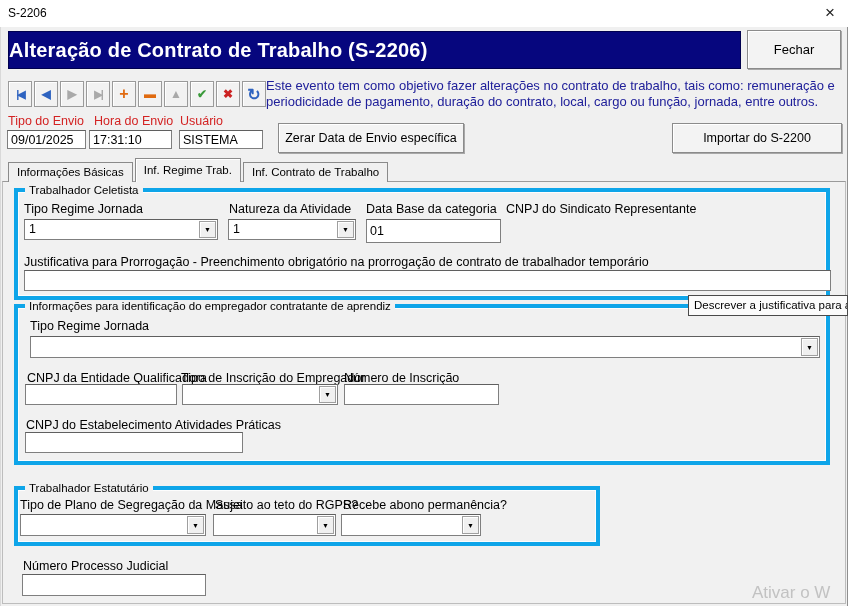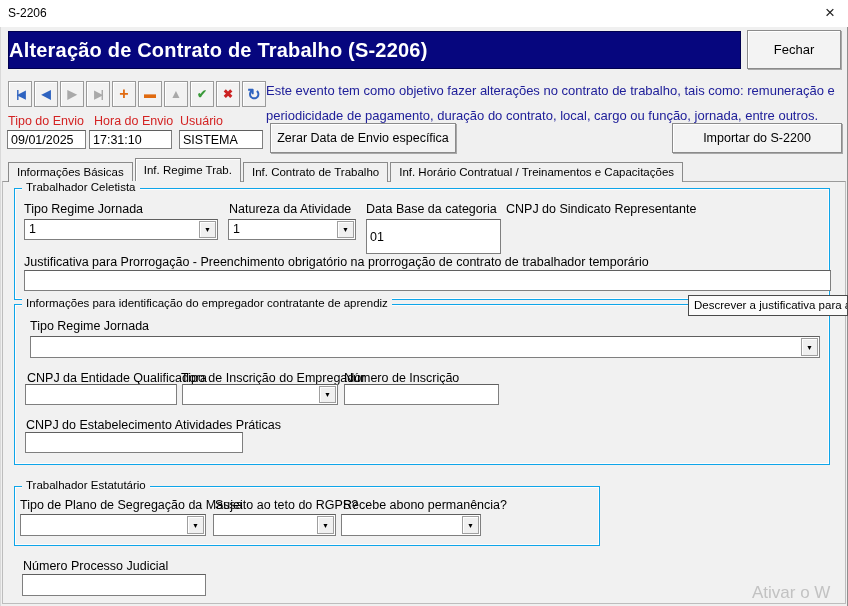--- a/index.html
+++ b/index.html
@@ -21,34 +21,34 @@
   .uf::first-letter { text-decoration:underline; }
   .toolbar { position:absolute; left:8px; top:81px; display:flex; gap:2px; }
   .tbtn { width:24px; height:26px; background:#f2f2f2; border:1px solid #9a9a9a;
           box-shadow:inset 1px 1px 0 #fff; display:flex; align-items:center; justify-content:center;
           font-size:12px; font-weight:bold; cursor:pointer; }
   .c-blue { color:#2e63c0; } .c-gray { color:#a9a9a9; } .c-orange { color:#e06a10; }
   .c-green { color:#3a9a3a; } .c-red { color:#cc2222; }
   .tbtn .narrow { letter-spacing:-2px; font-size:11px; }
   .tbtn .big { font-size:16px; }
   .desc { position:absolute; left:266px; top:78px; width:580px; height:38px; font-size:13px;
-          line-height:25px; color:#20209a; }
+          line-height:16px; color:#20209a; }
   .redlab { position:absolute; font-size:12.5px; color:#d32222; }
   .edit { position:absolute; background:#fff; border:1px solid #7f7f7f; border-top-color:#5f5f5f;
           font-family:"Liberation Sans",sans-serif; font-size:12.5px; color:#000; padding:0 3px; }
   input.edit { outline:none; }
   .lab { position:absolute; font-size:12.5px; color:#000; white-space:nowrap; }
   .tabbar { position:absolute; left:8px; top:158px; height:24px; display:flex; align-items:flex-end; z-index:3; }
   .tab { height:20px; background:#f0f0f0; border:1px solid #8a8a8a; border-bottom:none;
          padding:3px 8px 0 8px; font-size:11.5px; white-space:nowrap; cursor:pointer; margin-right:2px; }
   .tab.active { height:24px; padding-top:5px; background:#f1f1f1; position:relative; z-index:4;
                 box-shadow:inset 1px 1px 0 #fff; }
   .panel { position:absolute; left:2px; top:181px; width:844px; height:423px; background:#f1f1f1;
            border:1px solid #bdbdbd; border-top-color:#9a9a9a; z-index:2; }
-  .groupbox { position:absolute; border:1px solid #0ea5e9; box-shadow:inset 0 0 0 1px #fdfdfd; }
+  .groupbox { position:absolute; border:4px solid #0ea5e9; box-shadow:inset 0 0 0 1px #fdfdfd; }
   .legend { position:absolute; top:-8px; left:7px; background:#f1f1f1; padding:0 4px; font-size:11.5px;
             color:#000; white-space:nowrap; }
   .combo { position:absolute; background:#fff; border:1px solid #7f7f7f; border-top-color:#5f5f5f; }
   .combo .val { position:absolute; left:4px; top:2px; font-size:12.5px; color:#000; }
   .combo .arrow { position:absolute; right:1px; top:1px; bottom:1px; width:17px; background:#f0f0f0;
                   border:1px solid #9f9f9f; box-shadow:inset 1px 1px 0 #fff; display:flex;
                   align-items:center; justify-content:center; font-size:7px; color:#000; cursor:pointer; }
   .tooltip { position:absolute; left:688px; top:295px; width:160px; height:21px; background:#fbfbfb;
              border:1px solid #4a4a4a; font-size:11.5px; color:#000; padding:3px 0 0 5px;
              white-space:nowrap; overflow:hidden; z-index:6; }
@@ -105,48 +105,47 @@
 
   <div class="desc">Este evento tem como objetivo fazer alterações no contrato de trabalho, tais como: remuneração e periodicidade de pagamento, duração do contrato, local, cargo ou função, jornada, entre outros.</div>
 
   <span class="redlab" style="left:8px;top:114px;">Tipo do Envio</span>
   <span class="redlab" style="left:94px;top:114px;text-align:right;">Hora do Envio</span>
   <span class="redlab" style="left:180px;top:114px;">Usuário</span>
   <input class="edit" style="left: 7px; top: 130px; width: 79px; height: 19px;" value="09/01/2025">
   <input class="edit" style="left: 89px; top: 130px; width: 83px; height: 19px;" value="17:31:10">
   <input class="edit" style="left: 179px; top: 130px; width: 84px; height: 19px;" value="SISTEMA">
 
-  <button class="btn" style="position:absolute;left:270px;top:123px;width:186px;height:30px;">Zerar Data de Envio específica</button>
+  <button class="btn" style="position:absolute;left:278px;top:123px;width:186px;height:30px;">Zerar Data de Envio específica</button>
   <button class="btn" style="position:absolute;left:672px;top:123px;width:170px;height:30px;">Importar do S-2200</button>
 
   <div class="tabbar">
     <div class="tab">Informações Básicas</div>
     <div class="tab active">Inf. Regime Trab.</div>
     <div class="tab">Inf. Contrato de Trabalho</div>
-    <div class="tab">Inf. Horário Contratual / Treinamentos e Capacitações</div>
   </div>
 
   <div class="panel"></div>
 
   <div class="groupbox" style="left:14px;top:188px;width:816px;height:112px;z-index:3;">
     <span class="legend">Trabalhador Celetista</span>
   </div>
   <span class="lab" style="left:24px;top:202px;z-index:3;">Tipo Regime Jornada</span>
   <span class="lab" style="left:229px;top:202px;z-index:3;">Natureza da Atividade</span>
   <span class="lab" style="left:366px;top:202px;z-index:3;">Data Base da categoria</span>
   <span class="lab" style="left:506px;top:202px;z-index:3;">CNPJ do Sindicato Representante</span>
   <div class="combo" style="left:24px;top:219px;width:194px;height:21px;z-index:3;">
     <span class="val">1</span>
     <span class="arrow">▼</span>
   </div>
   <div class="combo" style="left:228px;top:219px;width:128px;height:21px;z-index:3;">
     <span class="val">1</span>
     <span class="arrow">▼</span>
   </div>
-  <input class="edit" style="left: 366px; top: 219px; width: 135px; height: 35px; z-index: 3;" value="01">
+  <input class="edit" style="left: 366px; top: 219px; width: 135px; height: 24px; z-index: 3;" value="01">
   <span class="lab" style="left:24px;top:255px;z-index:3;">Justificativa para Prorrogação - Preenchimento obrigatório na prorrogação de contrato de trabalhador temporário</span>
   <input class="edit" style="left: 24px; top: 270px; width: 807px; height: 21px; z-index: 3;" value="">
 
   <div class="groupbox" style="left:14px;top:304px;width:816px;height:161px;z-index:3;">
     <span class="legend">Informações para identificação do empregador contratante de aprendiz</span>
   </div>
   <span class="lab" style="left:30px;top:319px;z-index:3;">Tipo Regime Jornada</span>
   <div class="combo" style="left:30px;top:336px;width:790px;height:22px;z-index:3;">
     <span class="val"></span>
     <span class="arrow">▼</span>

